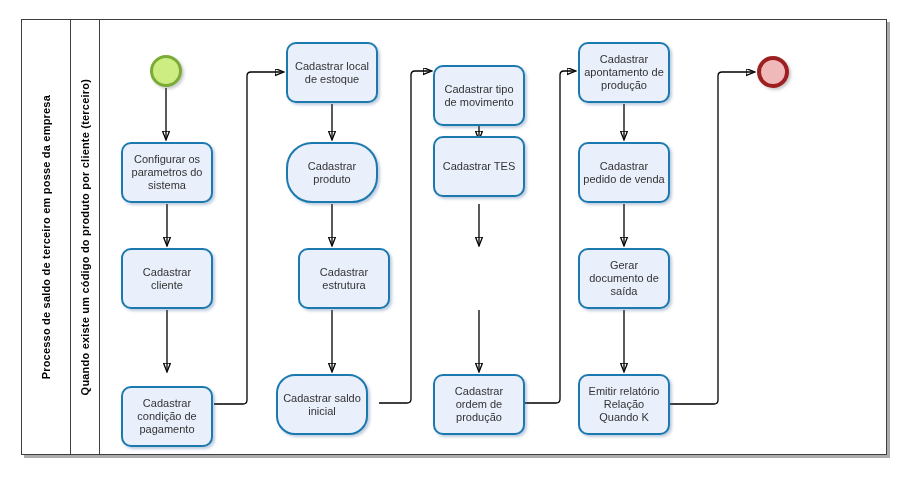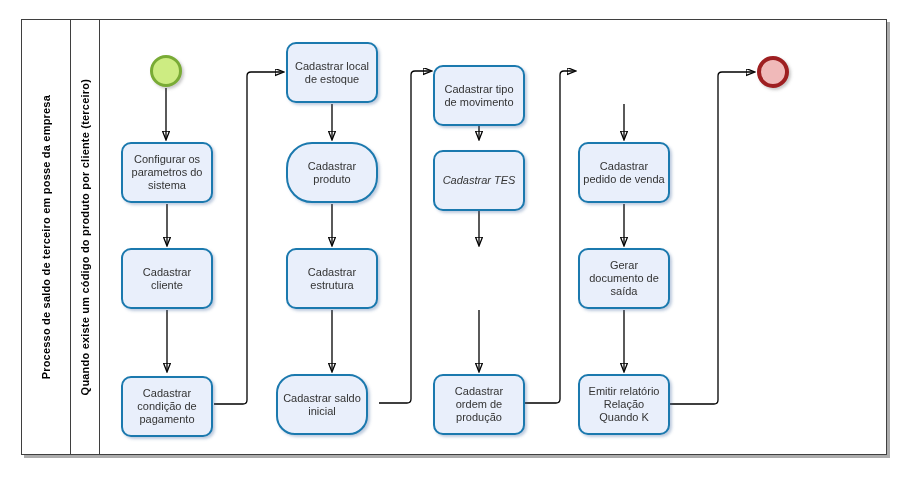--- a/index.html
+++ b/index.html
@@ -153,47 +153,50 @@
 
   <div class="event event-start"></div>
   <div class="event event-end"></div>
 
   <div class="task" style="left:121px; top:142px;">
     <span class="task-label">Configurar os parametros do sistema</span>
   </div>
   <div class="task" style="left:121px; top:248px;">
     <span class="task-label">Cadastrar cliente</span>
   </div>
-  <div class="task" style="left:121px; top:376px;justify-content:flex-end;">
+  <div class="task" style="left:121px; top:386px;justify-content:flex-end;">
     <span class="task-label">Cadastrar condição de pagamento</span>
   </div>
 
   <div class="task" style="left:286px; top:42px;">
     <span class="task-label">Cadastrar local de estoque</span>
   </div>
   <div class="task" style="left:286px; top:142px;border-radius:26px;">
     <span class="task-label">Cadastrar produto</span>
   </div>
-  <div class="task" style="left:286px; top:248px;">
+  <div class="task" style="left:298px; top:248px;">
     <span class="task-label">Cadastrar estrutura</span>
   </div>
   <div class="task" style="left:276px; top:374px;border-radius:19px;">
     <span class="task-label">Cadastrar saldo inicial</span>
   </div>
 
   <div class="task" style="left:433px; top:42px;margin-top:23px;">
     <span class="task-label">Cadastrar tipo de movimento</span>
   </div>
-  <div class="task" style="left:433px; top:150px;font-style:italic;">
+  <div class="task" style="left:433px; top:136px;">
     <span class="task-label">Cadastrar TES</span>
   </div>
   <div class="task" style="left:433px; top:374px;">
     <span class="task-label">Cadastrar ordem de produção</span>
   </div>
 
+  <div class="task" style="left:578px; top:42px;">
+    <span class="task-label">Cadastrar apontamento de produção</span>
+  </div>
   <div class="task" style="left:578px; top:142px;">
     <span class="task-label">Cadastrar pedido de venda</span>
   </div>
   <div class="task" style="left:578px; top:248px;">
     <span class="task-label">Gerar documento de saída</span>
   </div>
   <div class="task" style="left:578px; top:374px;">
     <span class="task-label">Emitir relatório Relação Quando K</span>
   </div>
 

